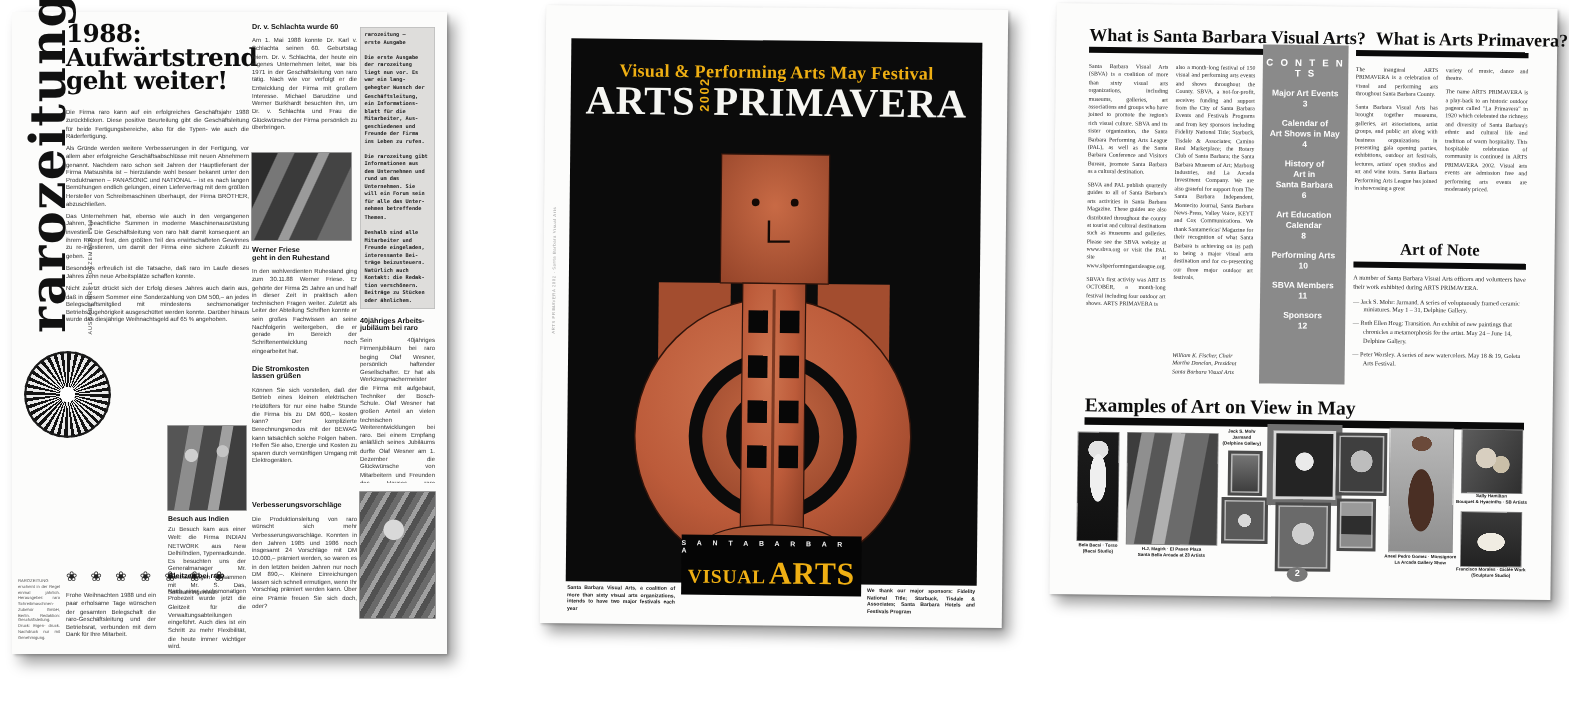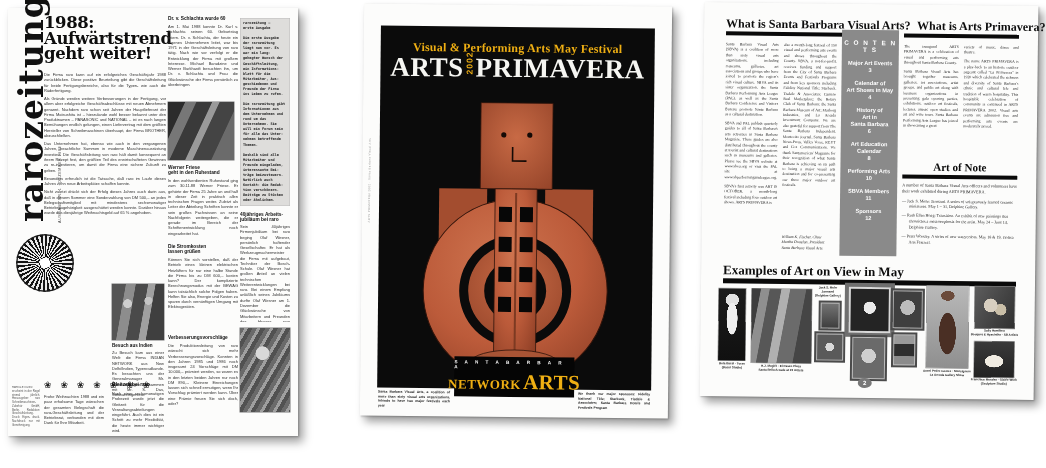--- a/index.html
+++ b/index.html
@@ -186,21 +186,21 @@
         <ellipse cx="115" cy="262" rx="44" ry="13" fill="#a85435" stroke="#30140b" stroke-width=".8"></ellipse>
         <path d="M84 260 q31 12 62 0 M92 266 q23 9 46 0" fill="none" stroke="#6e3017" stroke-width="1.2"></path>
       </svg>
     </div>
 
     <div class="abs credit-vert" style="left:-56px;top:150px;width:130px;height:8px;">ARTS PRIMAVERA 2002 · Santa Barbara Visual Arts</div>
 
     <div class="abs sbva-logo" style="left:94px;top:352px;width:120px;height:40px;">
       <div class="logo-top">S A N T A   B A R B A R A</div>
       <div class="logo-main">
-        <span class="logo-visual">NETWORK</span>
+        <span class="logo-visual">VISUAL</span>
         <span class="logo-arts">ARTS</span>
       </div>
     </div>
 
     <div class="abs poster-cap" style="left:18px;top:386px;width:72px;">Santa Barbara Visual Arts, a coalition of more than sixty visual arts organizations, intends to have two major festivals each year</div>
     <div class="abs poster-cap" style="left:218px;top:386px;width:72px;">We thank our major sponsors: Fidelity National Title; Starbuck, Tisdale &amp; Associates; Santa Barbara Hotels and Festivals Program</div>
   </div>
 
   <div class="pg" style="left:702px;top:4px;width:334px;height:394px;transform:rotate(.7deg);">
 

